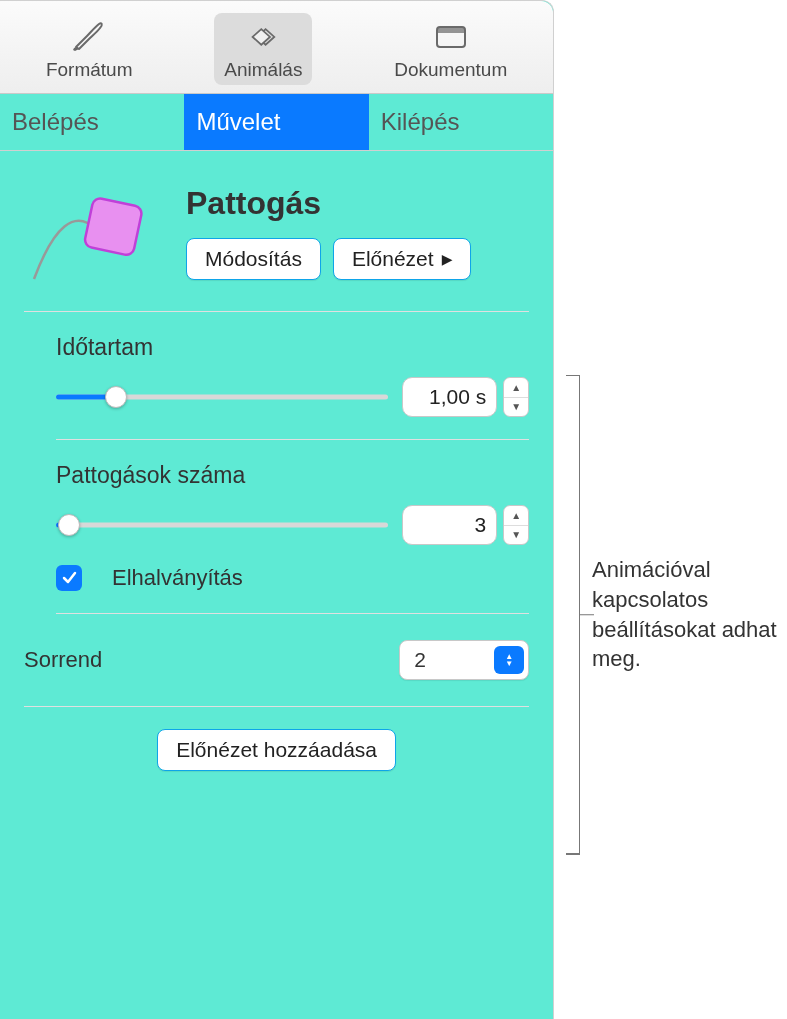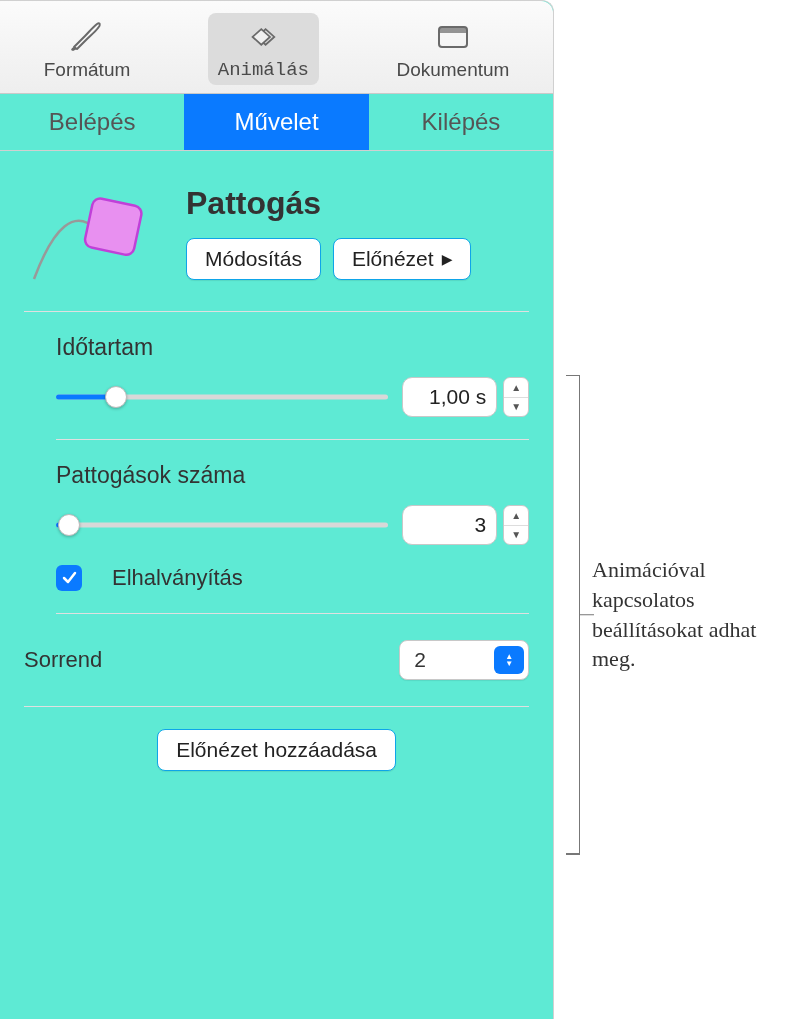--- a/index.html
+++ b/index.html
@@ -41,34 +41,33 @@
       flex-direction: column;
       align-items: center;
       gap: 6px;
       font-size: 19px;
       color: #4a4a4a;
       padding: 8px 10px 4px;
       border-radius: 8px;
     }
     .topbar-item.active {
       background: #dcdcdc;
-      font-family: Liberation Mono, monospace;
     }
     .topbar-icon {
       width: 40px; height: 32px;
       display: flex; align-items: center; justify-content: center;
     }
     .subtabs {
       display: flex;
       border-bottom: 1px solid #d0d0d0;
     }
     .subtab {
       flex: 1;
-      text-align: center;
-      padding: 14px 2px;
+      text-align: left;
+      padding: 14px 12px;
       font-size: 24px;
       color: #555;
     }
     .subtab.active {
       background: #0a7aff;
       color: #fff;
     }
     .content { padding: 0 24px; }
     .headerblock {
       display: flex;
@@ -201,21 +200,20 @@
       padding-left: 0;
       font-size: 22px;
       color: #333;
       display: flex;
       align-items: center;
     }
     .callout-text {
       margin-left: 12px;
       width: 195px;
       line-height: 1.35;
-      font-family: Liberation Serif, serif;
     }
     .bracket {
       position: relative;
       height: 480px;
       margin-left: 8px;
       width: 18px;
       align-self: center;
       margin-top: 210px;
     }
     .bracket::before {

